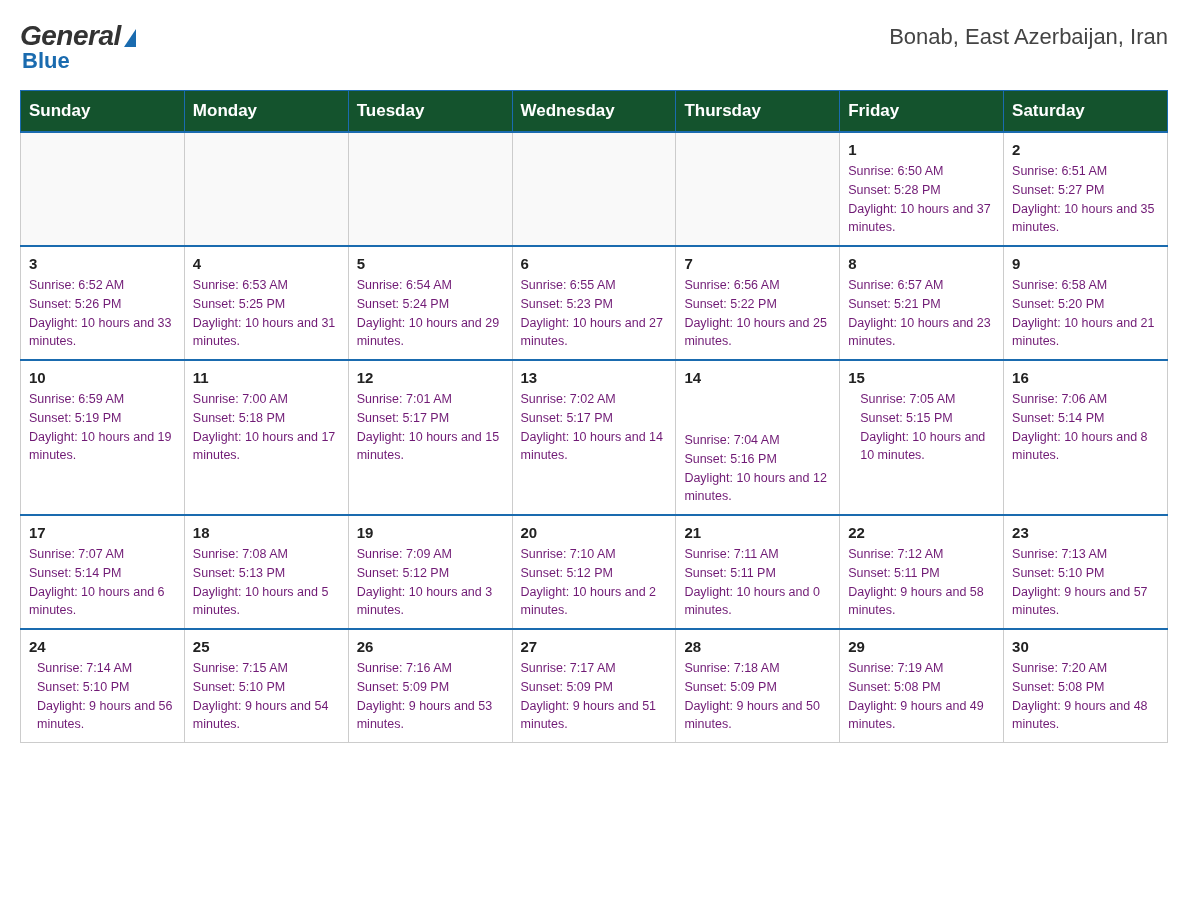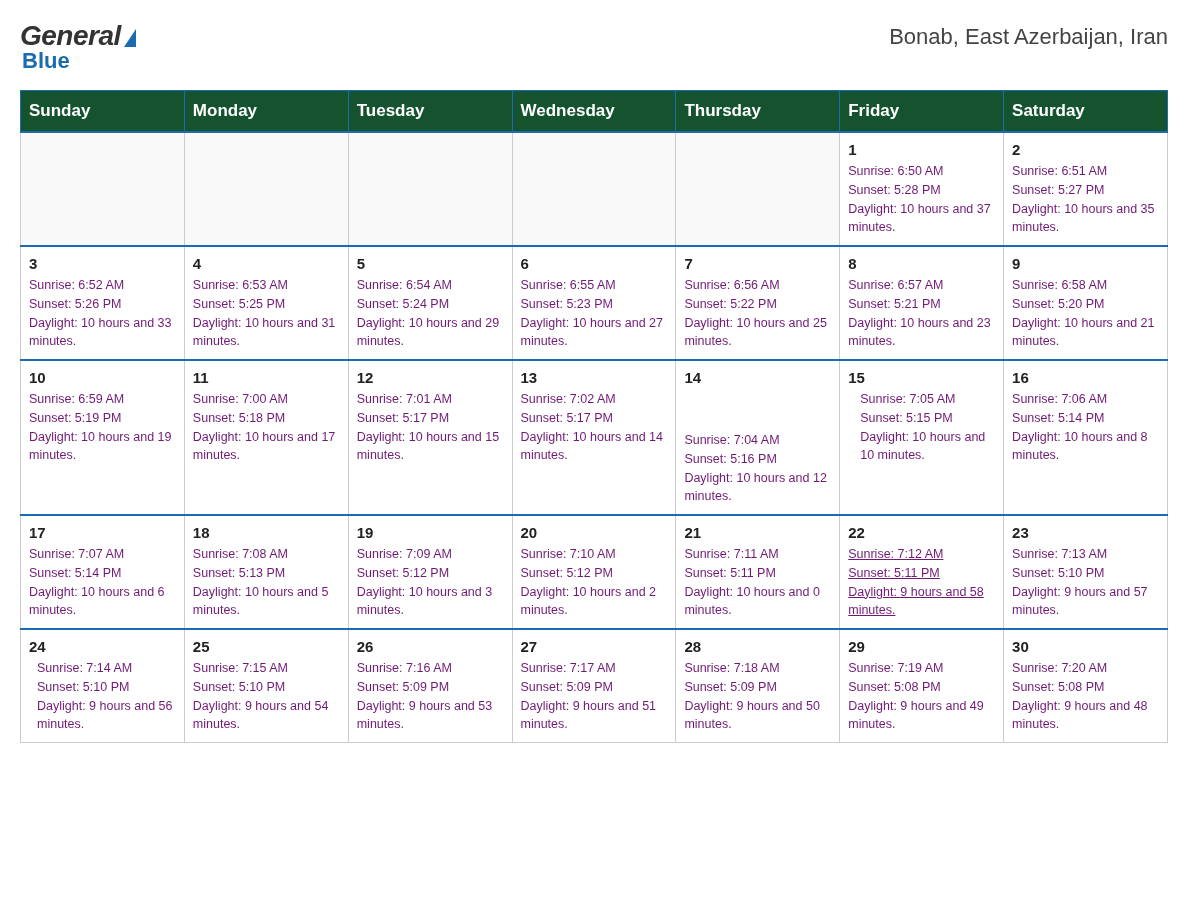--- a/index.html
+++ b/index.html
@@ -267,21 +267,21 @@
 Daylight: 10 hours and 2 minutes.</div>
         </td>
         <td>
           <span class="day-number">21</span>
           <div class="day-info" style="white-space: pre-line;">Sunrise: 7:11 AM
 Sunset: 5:11 PM
 Daylight: 10 hours and 0 minutes.</div>
         </td>
         <td>
           <span class="day-number">22</span>
-          <div class="day-info" style="white-space: pre-line; text-decoration: underline;">Sunrise: 7:12 AM
+          <div class="day-info" style="white-space: pre-line;">Sunrise: 7:12 AM
 Sunset: 5:11 PM
 Daylight: 9 hours and 58 minutes.</div>
         </td>
         <td>
           <span class="day-number">23</span>
           <div class="day-info" style="white-space: pre-line;">Sunrise: 7:13 AM
 Sunset: 5:10 PM
 Daylight: 9 hours and 57 minutes.</div>
         </td>
       </tr>

